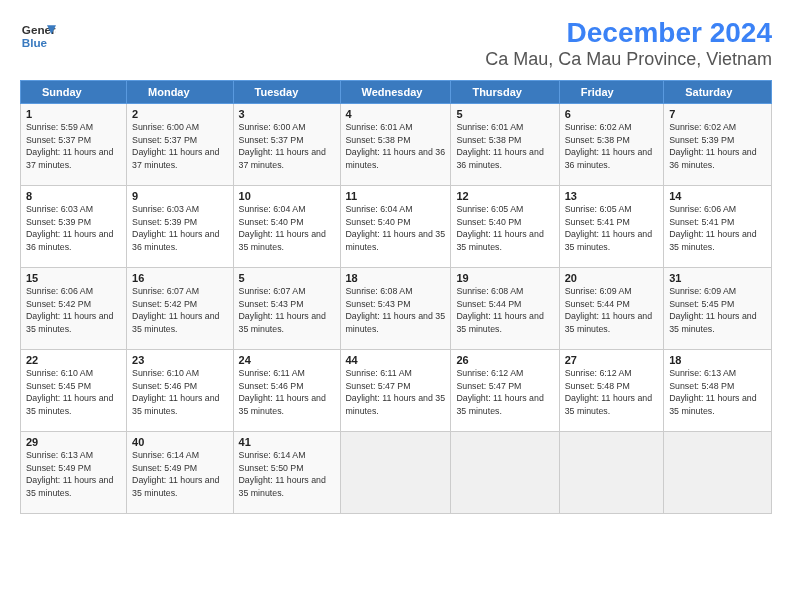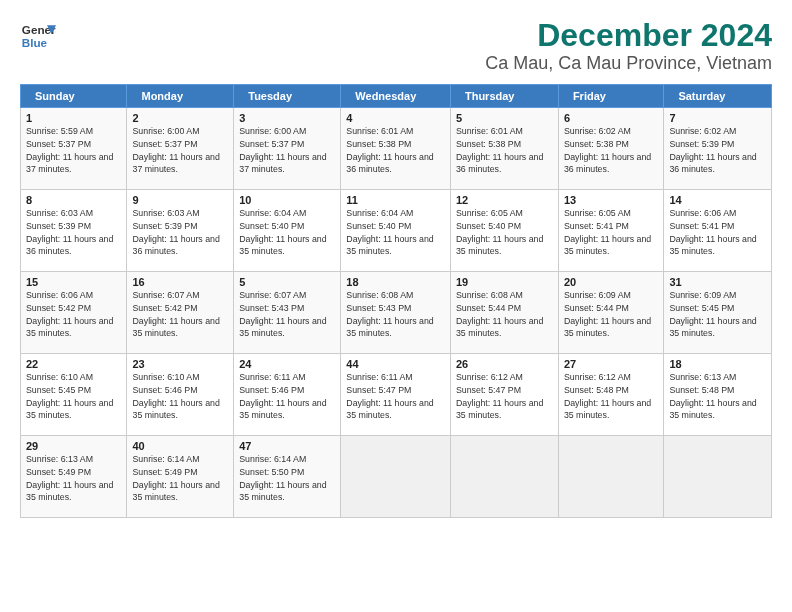--- a/index.html
+++ b/index.html
@@ -27,39 +27,39 @@
     }
     .logo-icon {
       width: 36px;
       height: 36px;
       margin-right: 4px;
     }
     .title-block {
       text-align: right;
     }
     .main-title {
-      font-size: 32px;
+      font-size: 28px;
       font-weight: bold;
-      color: #0f766e;
+      color: #3b82f6;
       line-height: 1.1;
     }
     .subtitle {
       font-size: 18px;
       color: #555;
     }
     .calendar {
       width: 100%;
       border-collapse: collapse;
       font-size: 9.5px;
     }
     .calendar thead tr th {
       background: #3a7abf;
       color: #fff;
       text-align: left;
-      padding: 5px 14px;
+      padding: 5px 21px;
       font-size: 11px;
       font-weight: bold;
       border: 1px solid #5a9adf;
     }
     .calendar tbody tr td {
       vertical-align: top;
       padding: 4px 5px;
       border: 1px solid #ccc;
       width: 113px;
       height: 82px;
@@ -239,21 +239,21 @@
         <tr>
           <td>
           <span class="day-num">29</span>
           <span class="day-info">Sunrise: 6:13 AM<br>Sunset: 5:49 PM<br>Daylight: 11 hours and 35 minutes.</span>
         </td>
           <td>
           <span class="day-num">40</span>
           <span class="day-info">Sunrise: 6:14 AM<br>Sunset: 5:49 PM<br>Daylight: 11 hours and 35 minutes.</span>
         </td>
           <td>
-          <span class="day-num">47</span>
+          <span class="day-num">41</span>
           <span class="day-info">Sunrise: 6:14 AM<br>Sunset: 5:50 PM<br>Daylight: 11 hours and 35 minutes.</span>
         </td>
           <td class="empty"></td>
           <td class="empty"></td>
           <td class="empty"></td>
           <td class="empty"></td>
         </tr>
       </tbody>
   </table>
 </div>

